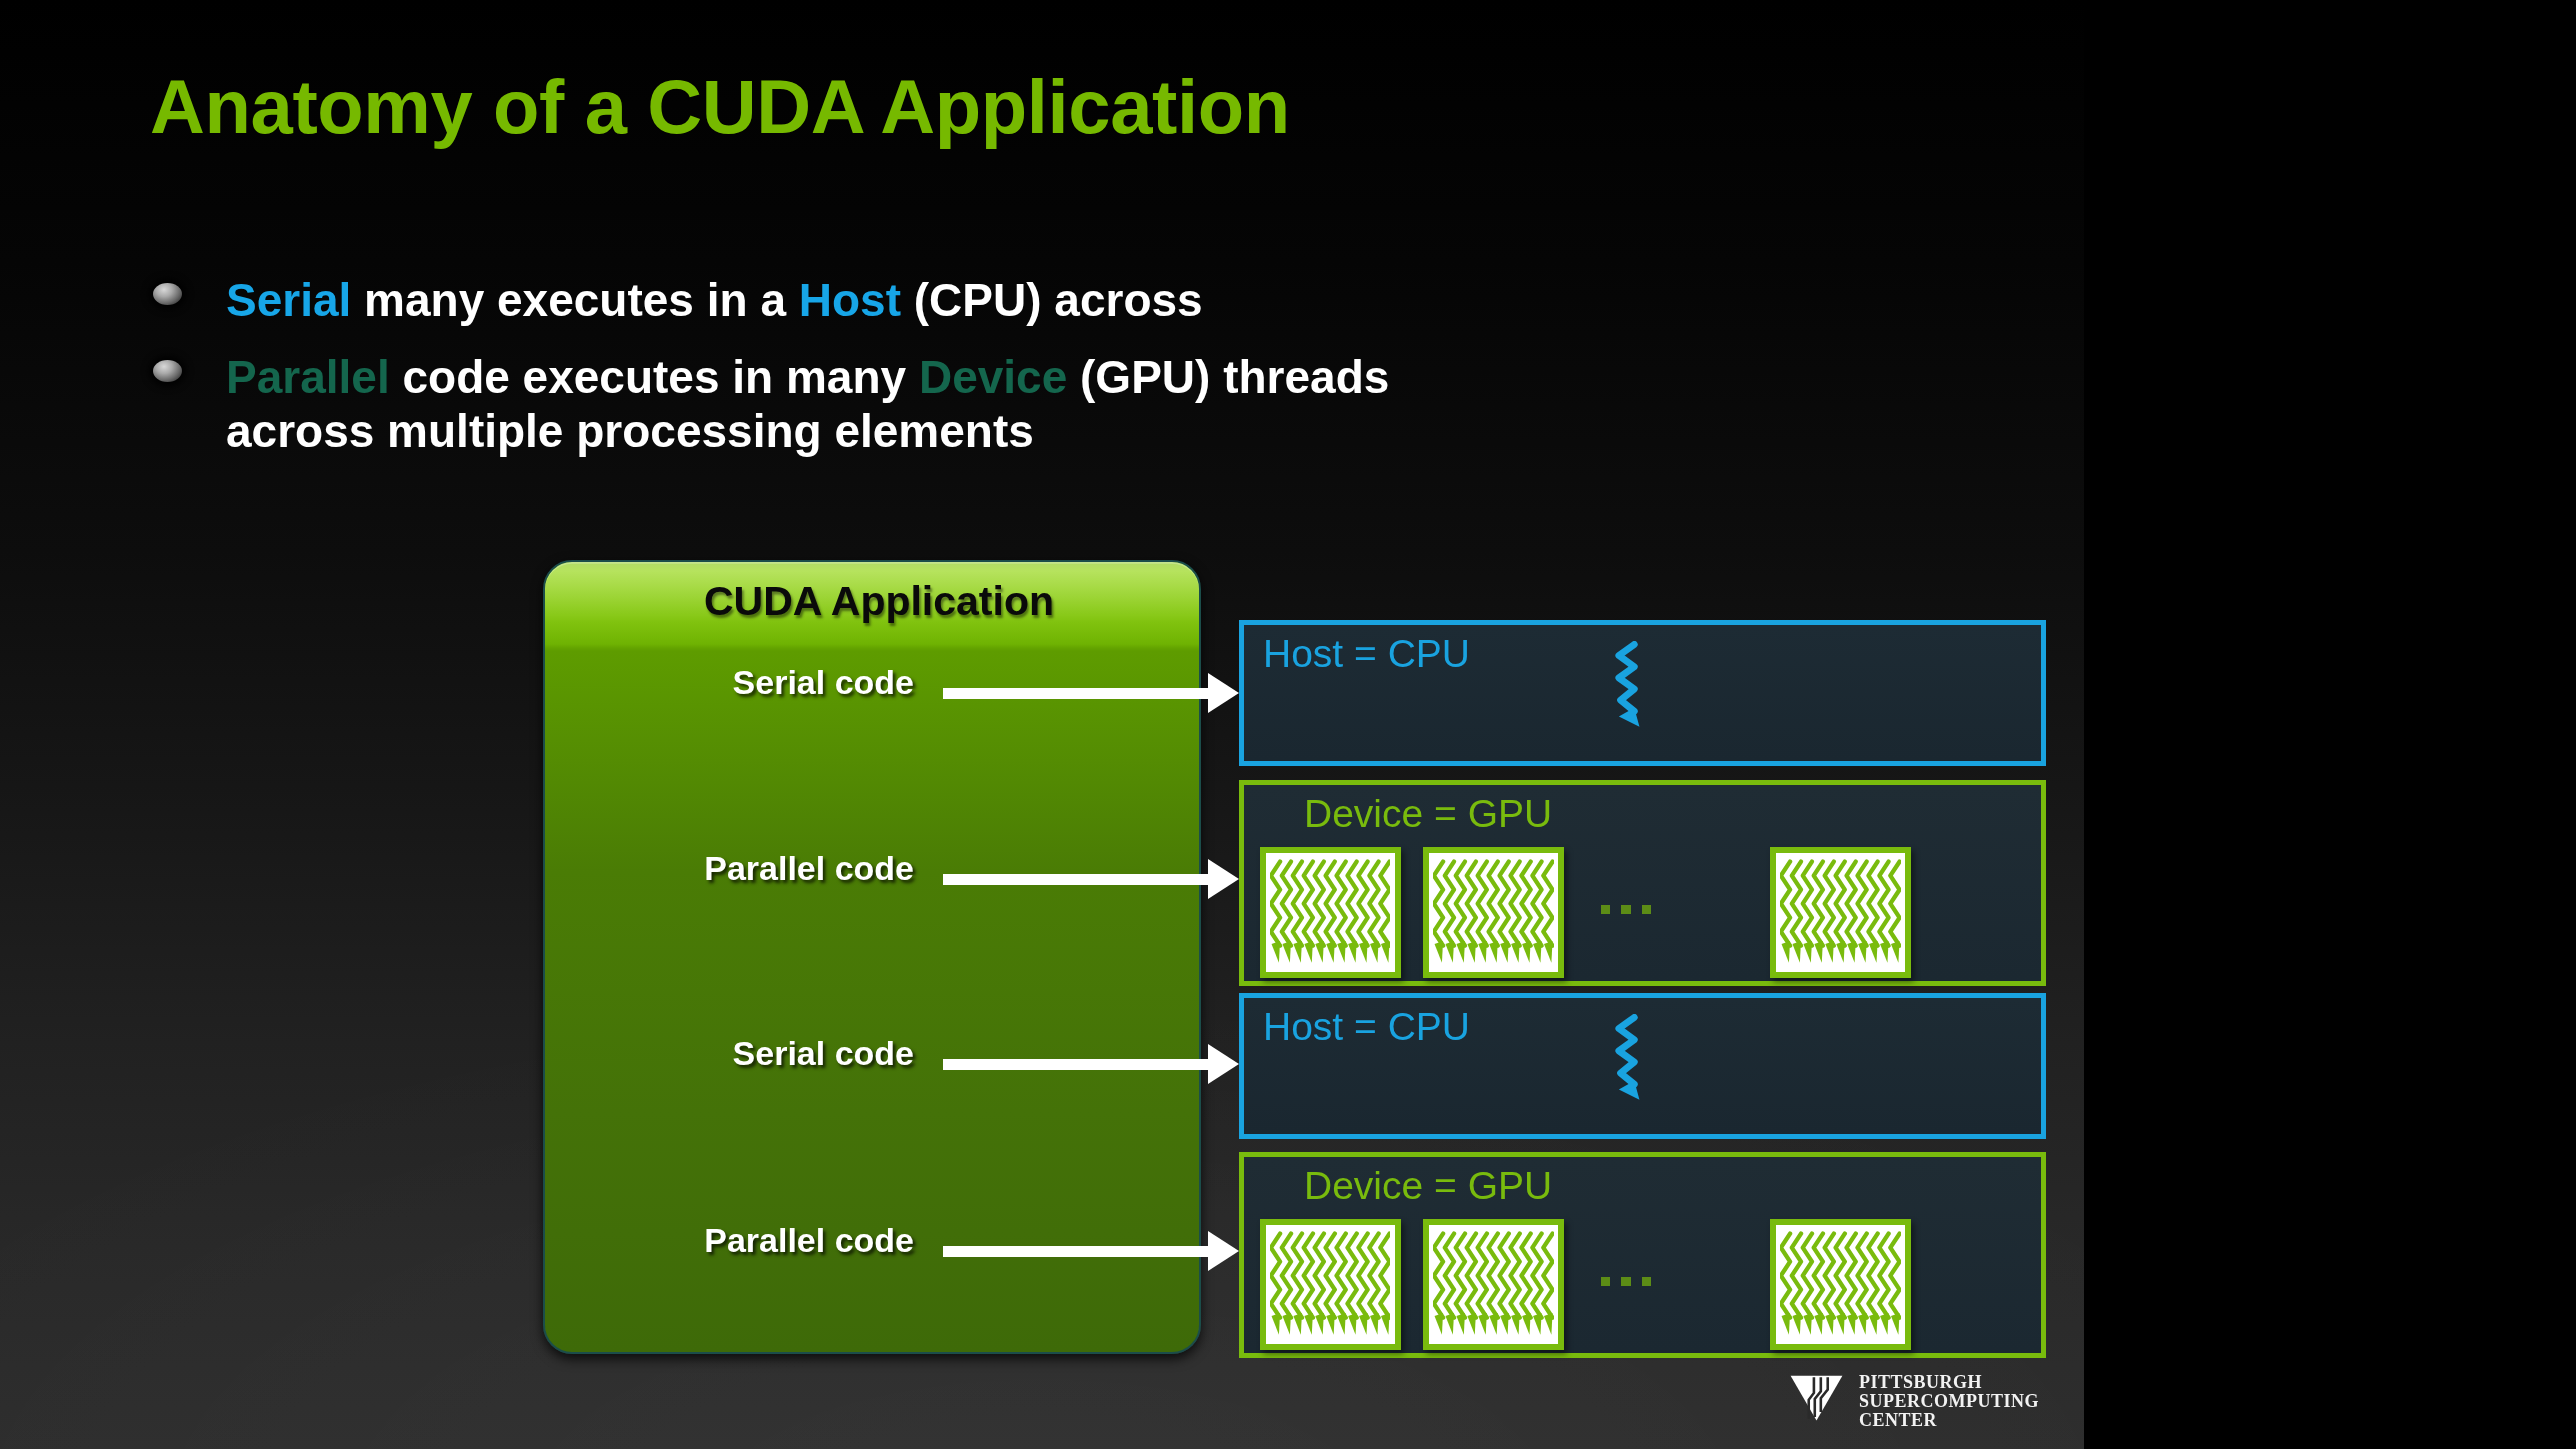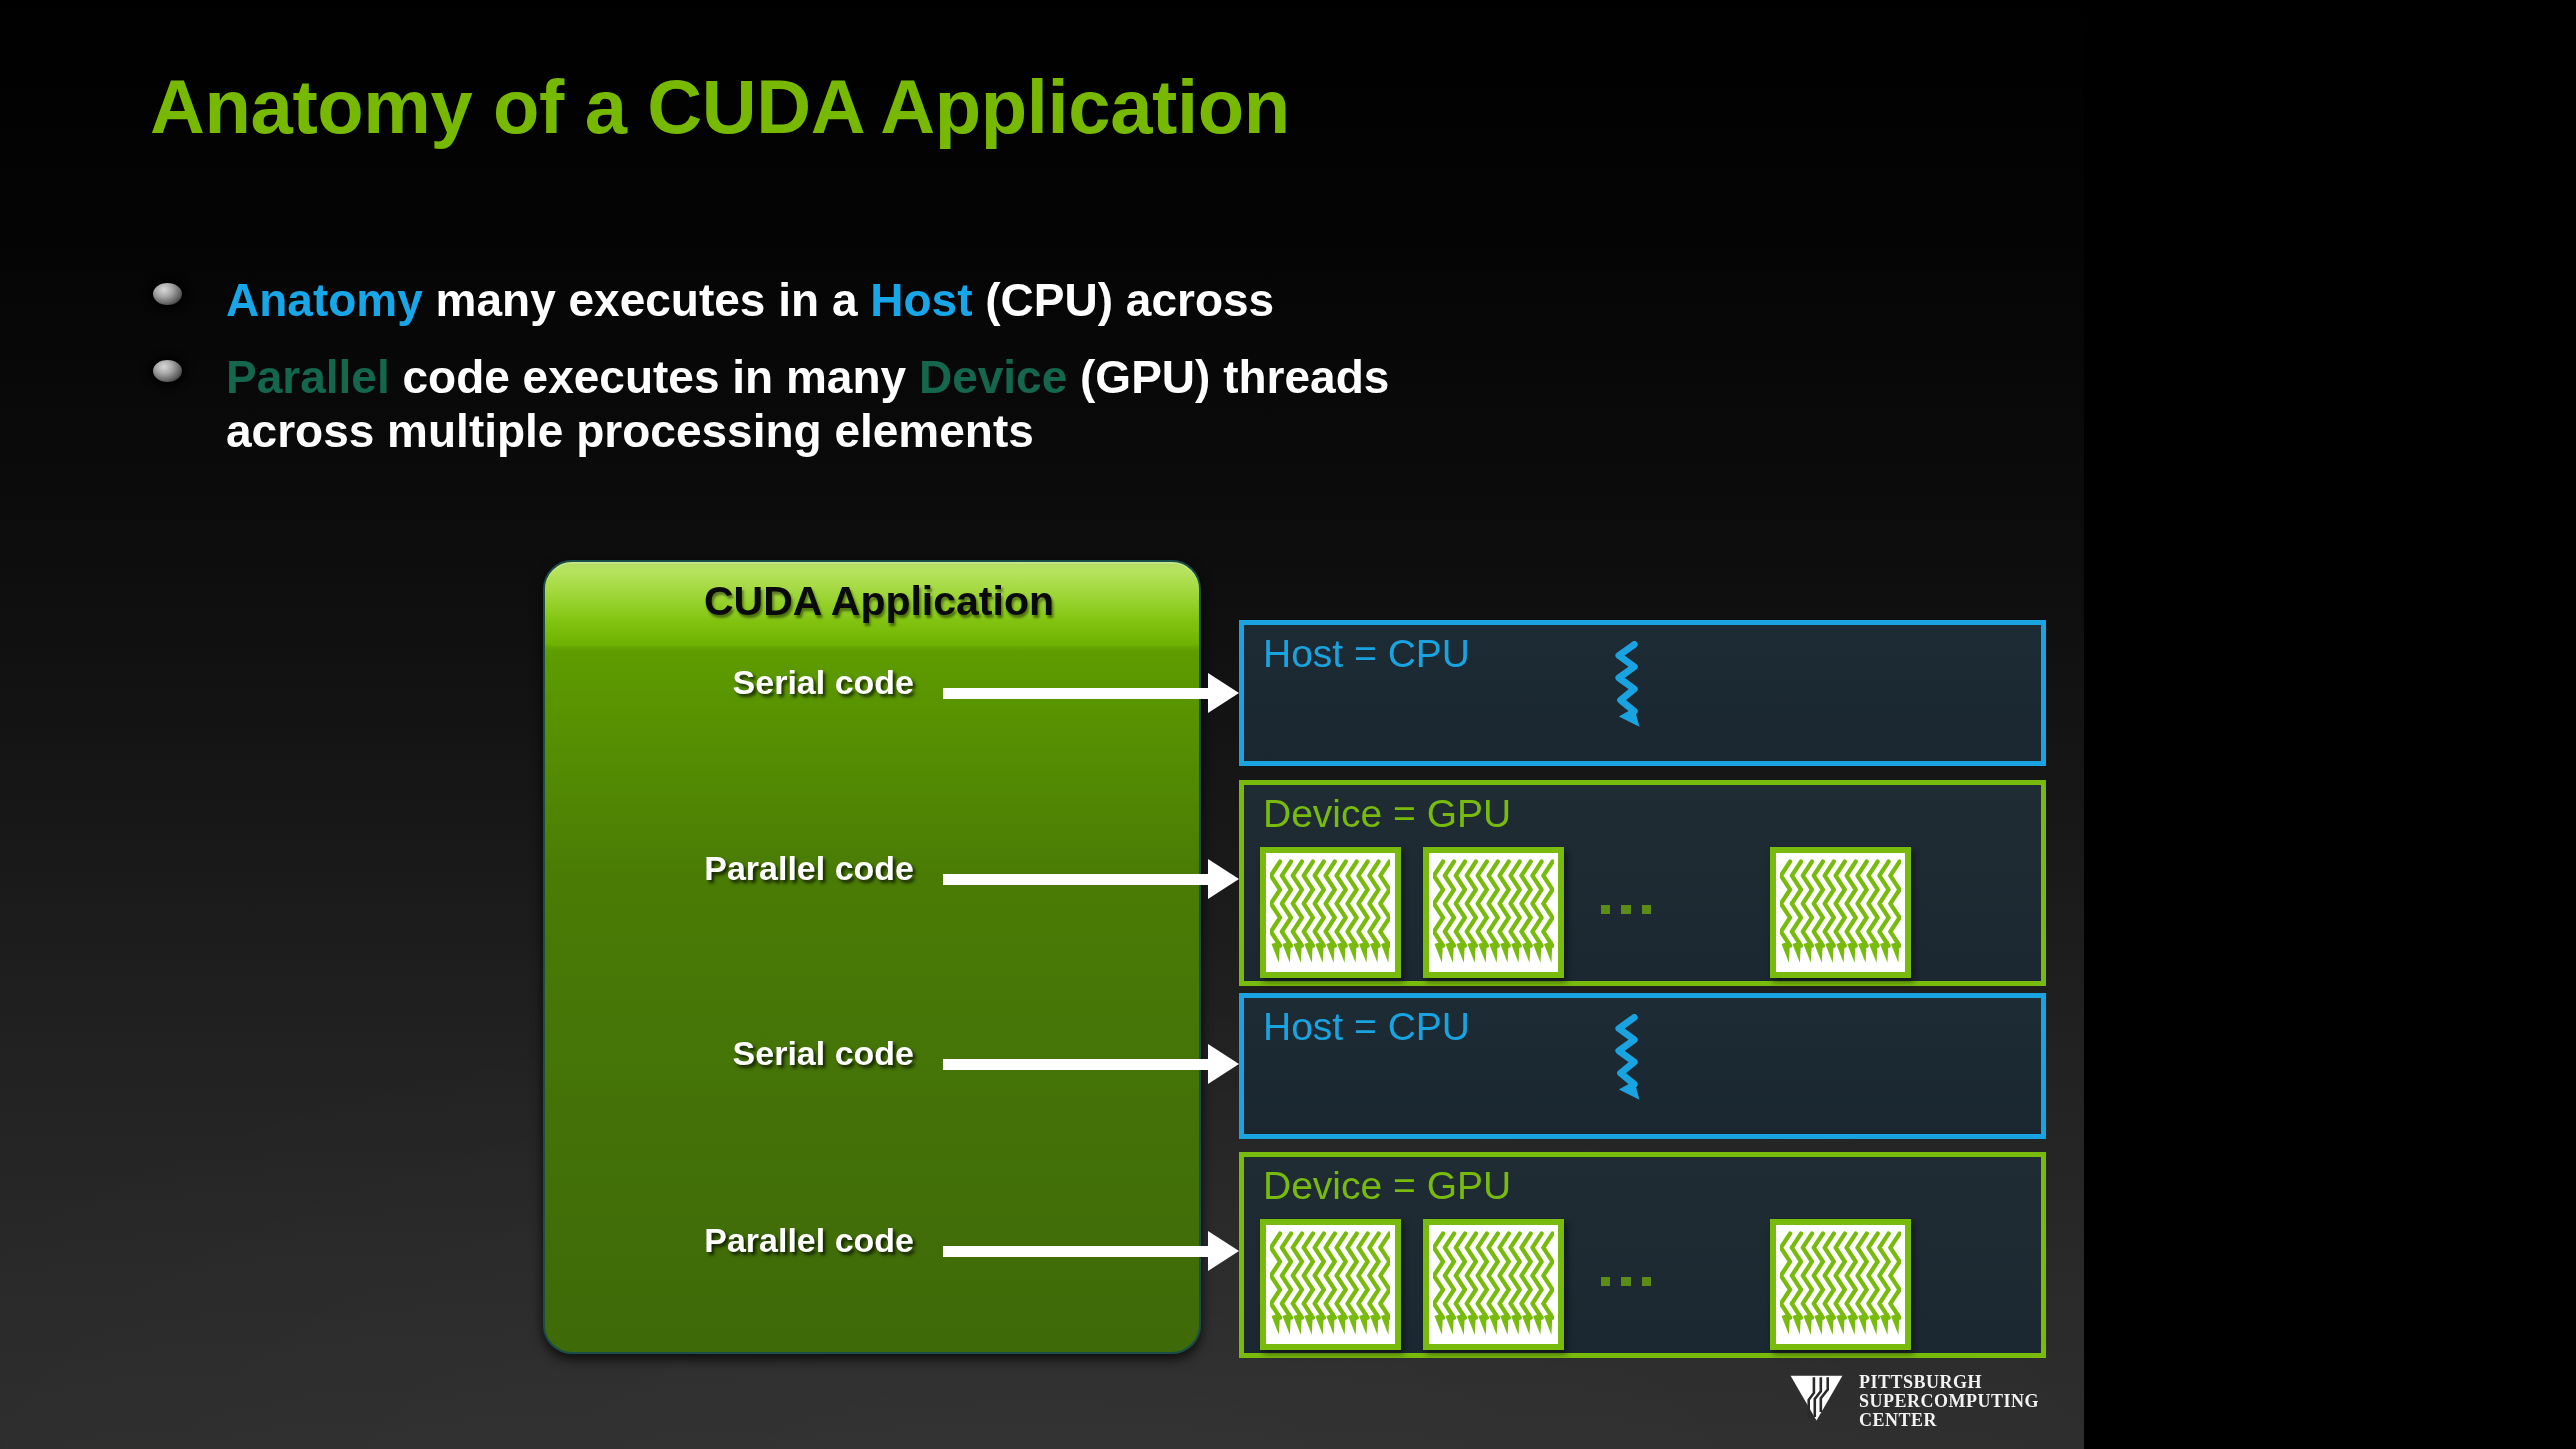--- a/index.html
+++ b/index.html
@@ -143,21 +143,21 @@
     border: 5.2px solid #79bb0d;
     background: linear-gradient(to bottom, #1f2c34, #1b2831);
   }
   .hw-label {
     position: absolute;
     left: 19px; top: 6.9px;
     font-size: 39px;
     white-space: nowrap;
   }
   .host-label   { color: #19a3e0; }
-  .device-label { color: #79bb0d; }
+  .device-label { color: #79bb0d; margin-left: 41px; }
 
   
   .cpu-thread {
     position: absolute;
     left: 356px; top: 15.5px;
     width: 60px; height: 90px;
   }
 
   
   .tb {
@@ -210,21 +210,21 @@
 <body>
 
 <div id="slide">
 
   <div id="sheen"></div>
 
   <div id="title">Anatomy of a CUDA Application</div>
 
   <div class="bullet-row" style="top:273px;">
     <span class="bullet-dot"></span>
-    <span class="bullet-text"><span class="b-serial">Anatomy</span><span> many executes in a </span><span class="b-host">Host</span><span> (CPU) across</span></span>
+    <span class="bullet-text"><span class="b-serial">Serial</span><span> many executes in a </span><span class="b-host">Host</span><span> (CPU) across</span></span>
   </div>
 
   <div class="bullet-row" style="top:350px;">
     <span class="bullet-dot"></span>
     <span class="bullet-text"><span class="b-parallel">Parallel</span><span> code executes in many </span><span class="b-device">Device</span><span> (GPU) threads</span></span>
     <span class="bullet-text">across multiple processing elements</span>
   </div>
 
   <div id="cuda-box">
     <div id="cuda-gloss"></div>

